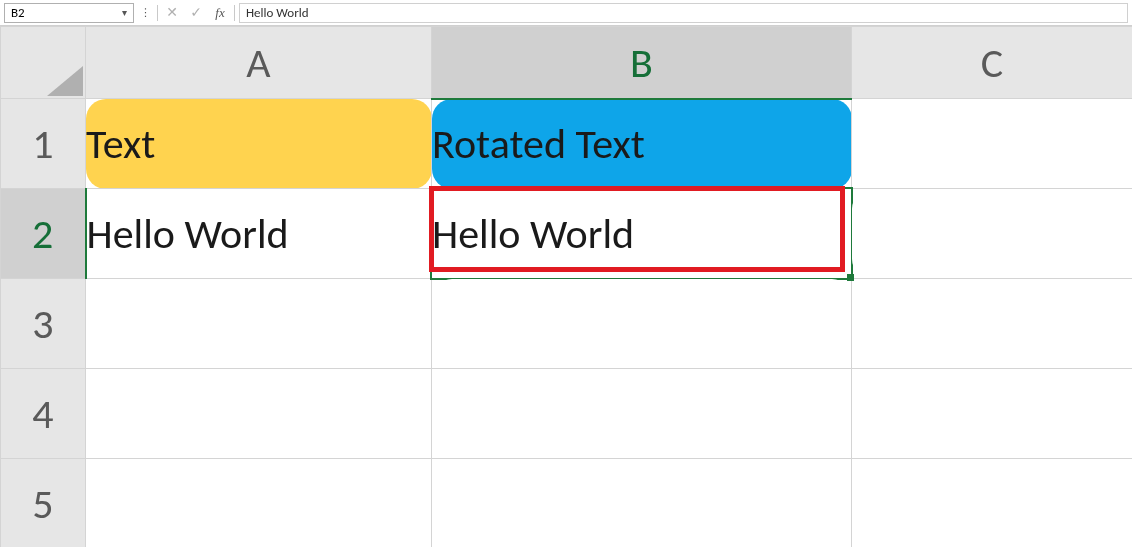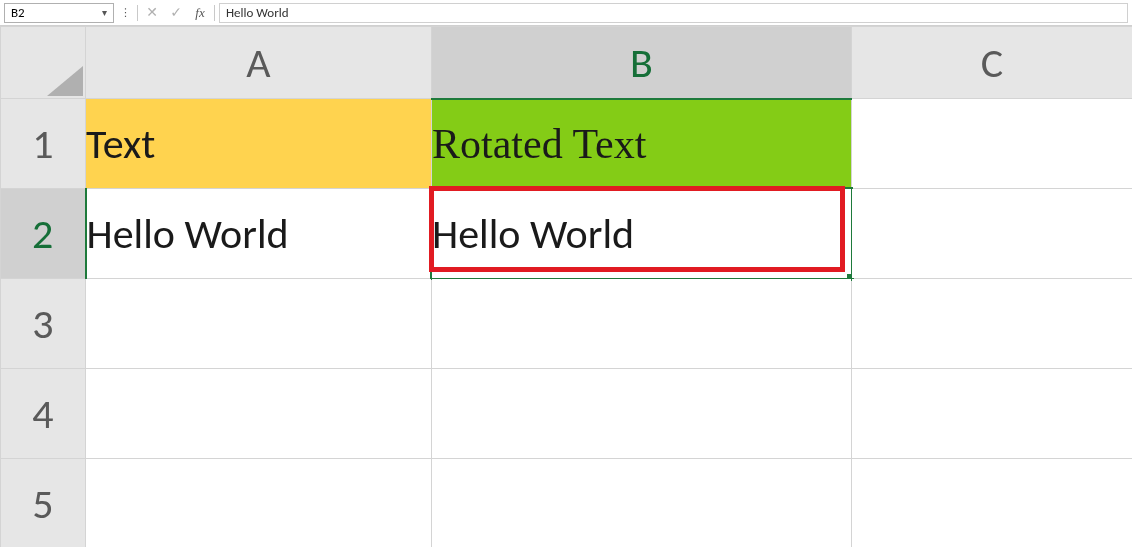--- a/index.html
+++ b/index.html
@@ -16,21 +16,21 @@
   .formula-bar {
     display: flex;
     align-items: center;
     height: 26px;
     background: #ffffff;
     border-bottom: 1px solid #d0d0d0;
     padding: 0 4px;
     gap: 4px;
   }
   .name-box {
-    width: 110px;
+    width: 130px;
     height: 20px;
     border: 1px solid #b0b0b0;
     font-size: 13px;
     padding: 0 6px;
     display: flex;
     align-items: center;
     justify-content: space-between;
     background: #fff;
   }
   .name-box .caret {
@@ -138,23 +138,24 @@
   .cell {
     height: 90px;
     vertical-align: middle;
     padding: 0 12px;
     font-size: 42px;
     font-family: "Calibri", Arial, sans-serif;
     color: #1a1a1a;
     background: #fff;
     text-align: left;
     position: relative;
+    border-radius: 20px;
   }
   .cell.hdr-yellow { background: #ffd34f; }
-  .cell.hdr-green  { background: #84cc16; font-family: Liberation Serif, serif; }
+  .cell.hdr-green  { background: #0ea5e9; }
 
   
   .selected-outline {
     position: absolute;
     top: -2px; left: -2px; right: -2px; bottom: -2px;
     border: 2px solid #1e7a3b;
     pointer-events: none;
   }
   .selected-outline::after {
     content: "";

